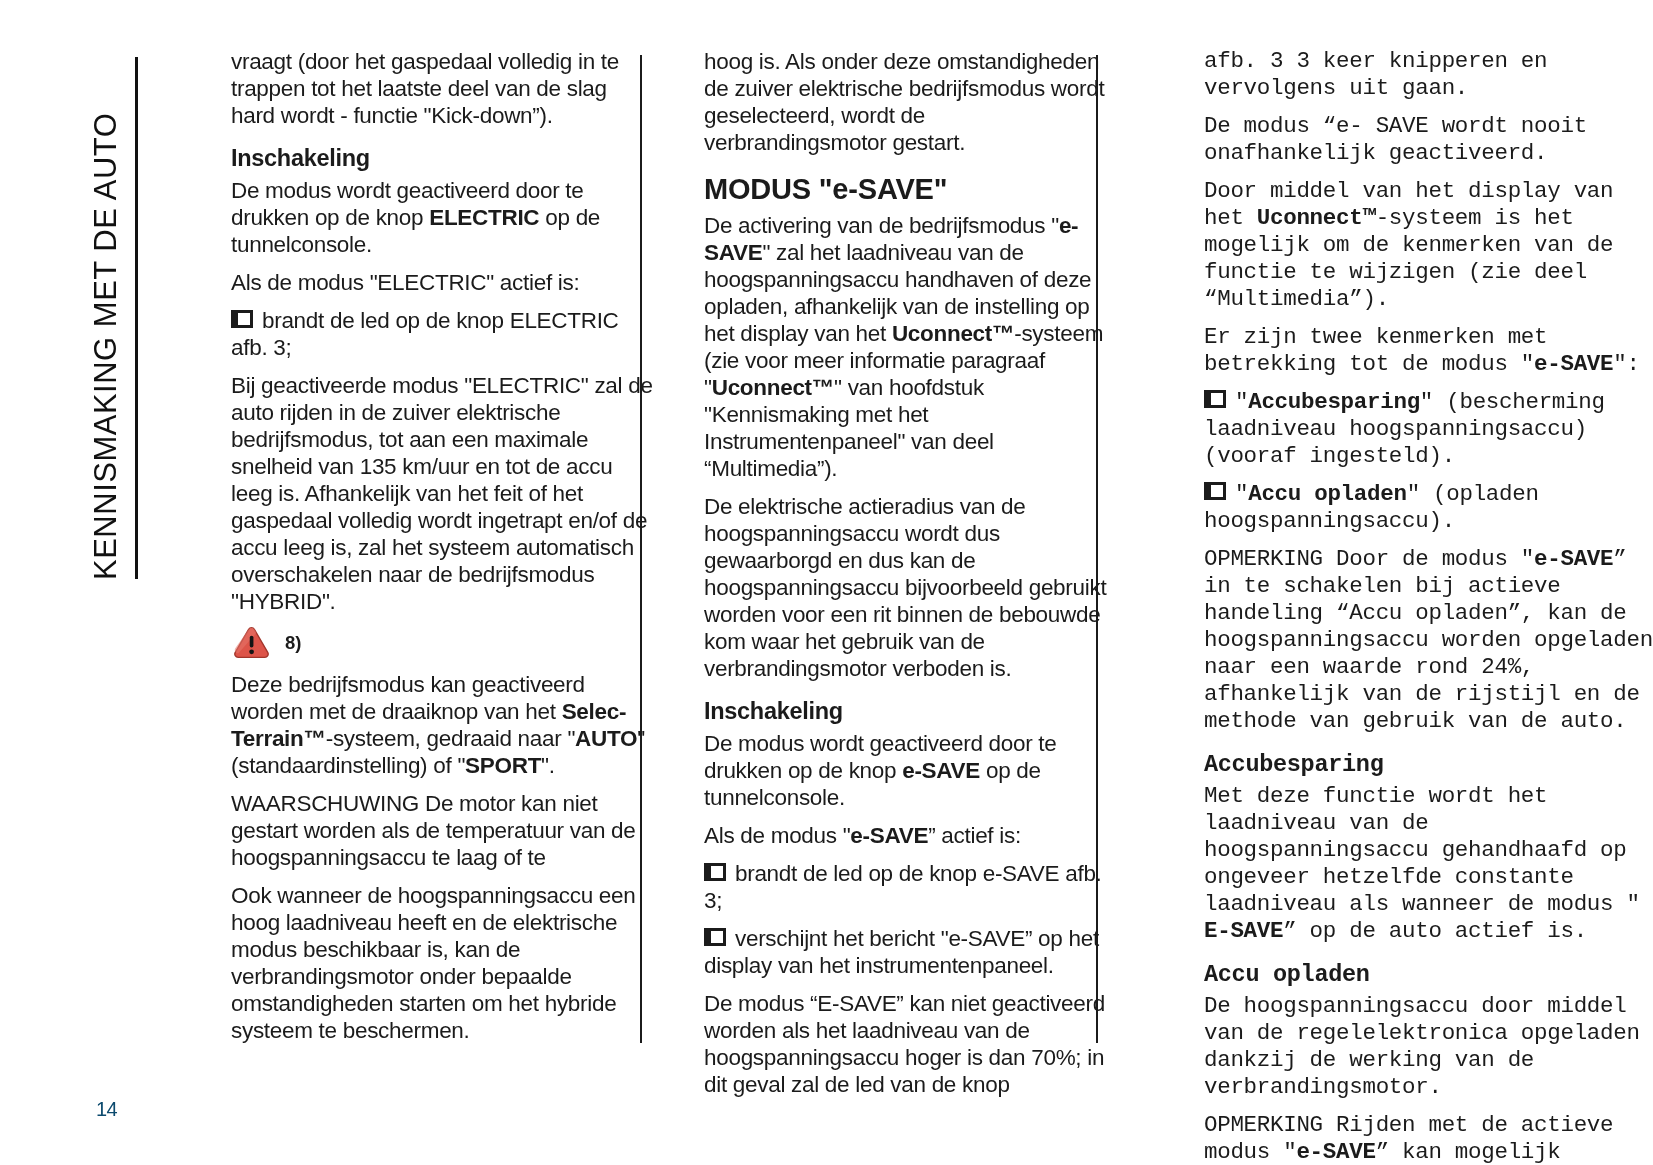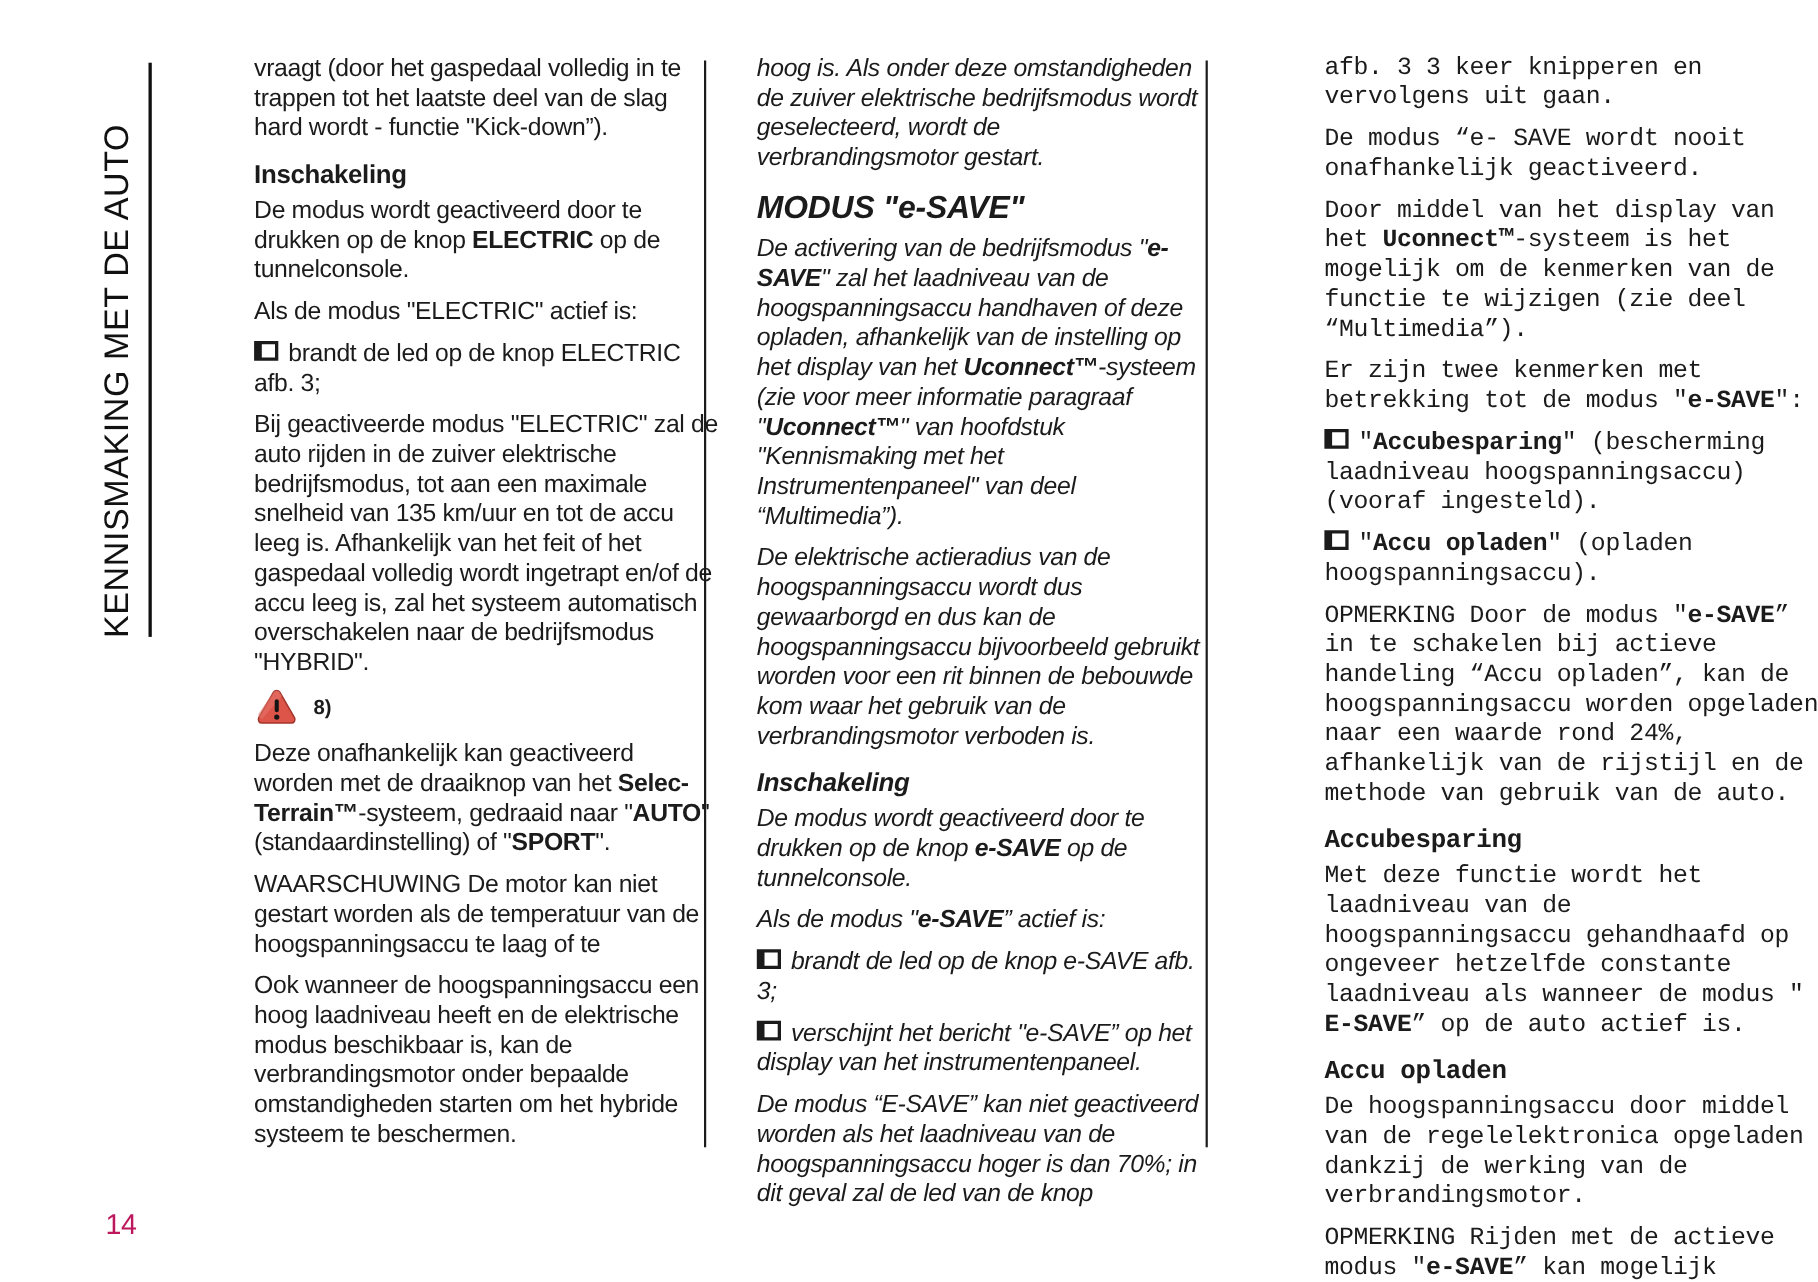--- a/index.html
+++ b/index.html
@@ -16,21 +16,21 @@
     font-size:31px;letter-spacing:0.5px;color:#111;
   }
   .sidebar-rule{
     position:absolute;left:135px;top:57px;width:3px;height:522px;background:#111;
   }
   .divider{position:absolute;top:55px;height:988px;width:2px;background:#1b1b1b;}
   .d1{left:640px;}
   .d2{left:1096px;}
   .col{position:absolute;top:48px;margin-left:48px;}
   .col1{left:183px;width:422px;}
-  .col2{left:640px;width:408px;font-style:italic;}
+  .col2{left:656px;width:408px;}
   .col3{left:1156px;width:456px;font-family:Liberation Mono, monospace;}
   .para{
     font-size:22.5px;line-height:27px;letter-spacing:-0.3px;
     margin:0 0 11px 0;
   }
   .para b{font-weight:bold;}
   .h2{
     font-size:23.5px;line-height:27px;font-weight:bold;letter-spacing:-0.3px;
     margin:16px 0 5px 0;
   }
@@ -44,21 +44,21 @@
     margin-right:9px;
   }
   .warnrow{
     display:flex;align-items:center;gap:15px;
     margin:9px 0 12px 2px;
   }
   .warn-svg{width:37px;height:33px;display:block;}
   .warn-ref{font-weight:bold;font-size:18.5px;}
   .pagenum{
     position:absolute;left:96px;top:1098px;
-    font-size:26px;letter-spacing:-0.5px;color:#be185d;
+    font-size:20px;letter-spacing:-0.5px;color:#0c4a6e;
   }
 </style>
 </head>
 <body>
 
 <div class="sidebar-title">KENNISMAKING MET DE AUTO</div>
 <div class="sidebar-rule"></div>
 
 <div class="divider d1"></div>
 <div class="divider d2"></div>
@@ -72,21 +72,21 @@
     <p class="para"><span>Bij geactiveerde modus "ELECTRIC" zal de auto rijden in de zuiver elektrische bedrijfsmodus, tot aan een maximale snelheid van 135 km/uur en tot de accu leeg is. Afhankelijk van het feit of het gaspedaal volledig wordt ingetrapt en/of de accu leeg is, zal het systeem automatisch overschakelen naar de bedrijfsmodus "HYBRID".</span></p>
     <div class="warnrow">
       <svg class="warn-svg" viewBox="0 0 40 36">
         <path d="M16.9 3.6a3.6 3.6 0 0 1 6.2 0l14.6 25.2a3.6 3.6 0 0 1-3.1 5.4H5.4a3.6 3.6 0 0 1-3.1-5.4z" fill="#dd5449" stroke="#a2352b" stroke-width="1.5"></path>
         <path d="M16.9 3.6a3.6 3.6 0 0 1 6.2 0l2.2 3.8-19.5 22.4a3.6 3.6 0 0 1-3.5-5.4z" fill="#e5746a" opacity="0.55"></path>
         <rect x="18.1" y="10.5" width="4" height="13" rx="2" fill="#141414"></rect>
         <circle cx="20.1" cy="28.2" r="2.6" fill="#141414"></circle>
       </svg>
       <span class="warn-ref">8)</span>
     </div>
-    <p class="para"><span>Deze onafhankelijk kan geactiveerd worden met de draaiknop van het </span><b>Selec-Terrain™</b><span>-systeem, gedraaid naar "</span><b>AUTO</b><span>" (standaardinstelling) of "</span><b>SPORT</b><span>".</span></p>
+    <p class="para"><span>Deze bedrijfsmodus kan geactiveerd worden met de draaiknop van het </span><b>Selec-Terrain™</b><span>-systeem, gedraaid naar "</span><b>AUTO</b><span>" (standaardinstelling) of "</span><b>SPORT</b><span>".</span></p>
     <p class="para"><span>WAARSCHUWING De motor kan niet gestart worden als de temperatuur van de hoogspanningsaccu te laag of te</span></p>
     <p class="para"><span>Ook wanneer de hoogspanningsaccu een hoog laadniveau heeft en de elektrische modus beschikbaar is, kan de verbrandingsmotor onder bepaalde omstandigheden starten om het hybride systeem te beschermen.</span></p>
   </div>
 <div class="col col2">
     <p class="para"><span>hoog is. Als onder deze omstandigheden de zuiver elektrische bedrijfsmodus wordt geselecteerd, wordt de verbrandingsmotor gestart.</span></p>
     <div class="h1">MODUS "e-SAVE"</div>
     <p class="para"><span>De activering van de bedrijfsmodus "</span><b>e-SAVE</b><span>" zal het laadniveau van de hoogspanningsaccu handhaven of deze opladen, afhankelijk van de instelling op het display van het </span><b>Uconnect™</b><span>-systeem (zie voor meer informatie paragraaf "</span><b>Uconnect™</b><span>" van hoofdstuk "Kennismaking met het Instrumentenpaneel" van deel “Multimedia”).</span></p>
     <p class="para"><span>De elektrische actieradius van de hoogspanningsaccu wordt dus gewaarborgd en dus kan de hoogspanningsaccu bijvoorbeeld gebruikt worden voor een rit binnen de bebouwde kom waar het gebruik van de verbrandingsmotor verboden is.</span></p>
     <div class="h2">Inschakeling</div>
     <p class="para"><span>De modus wordt geactiveerd door te drukken op de knop </span><b>e-SAVE</b><span> op de tunnelconsole.</span></p>

